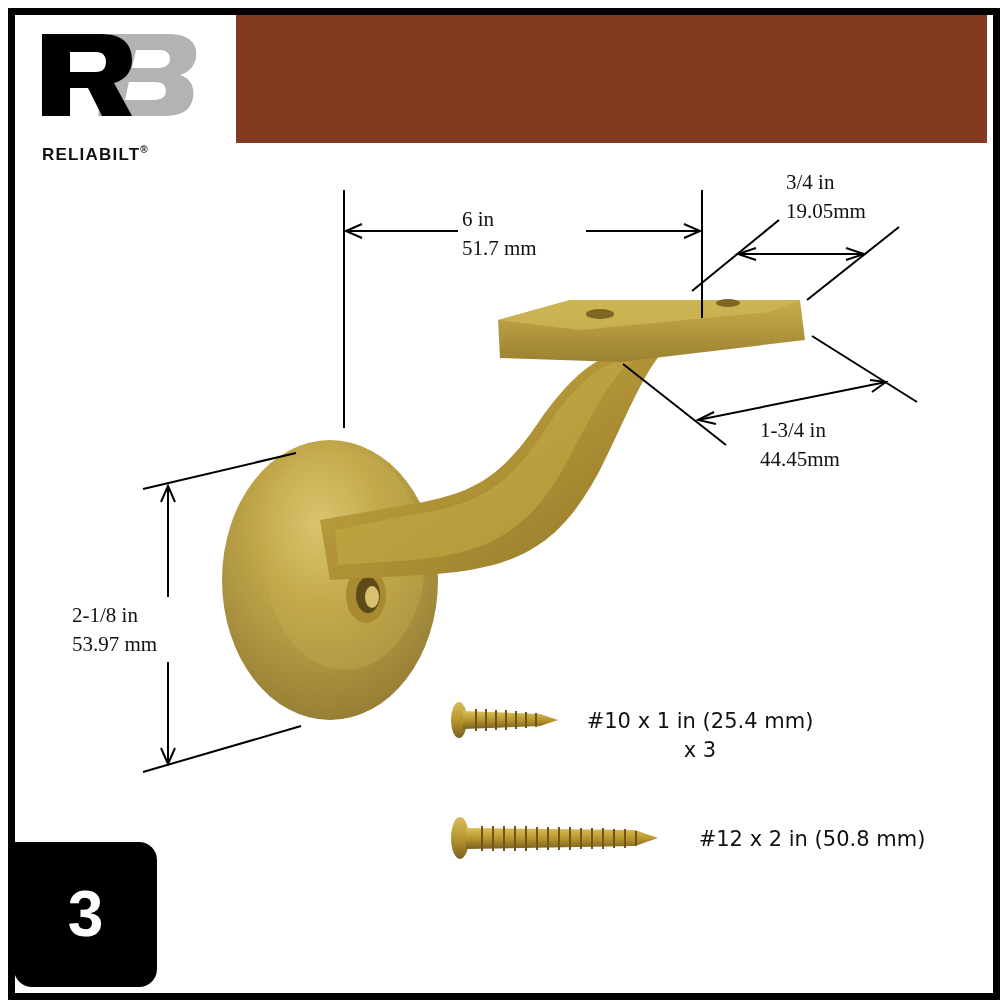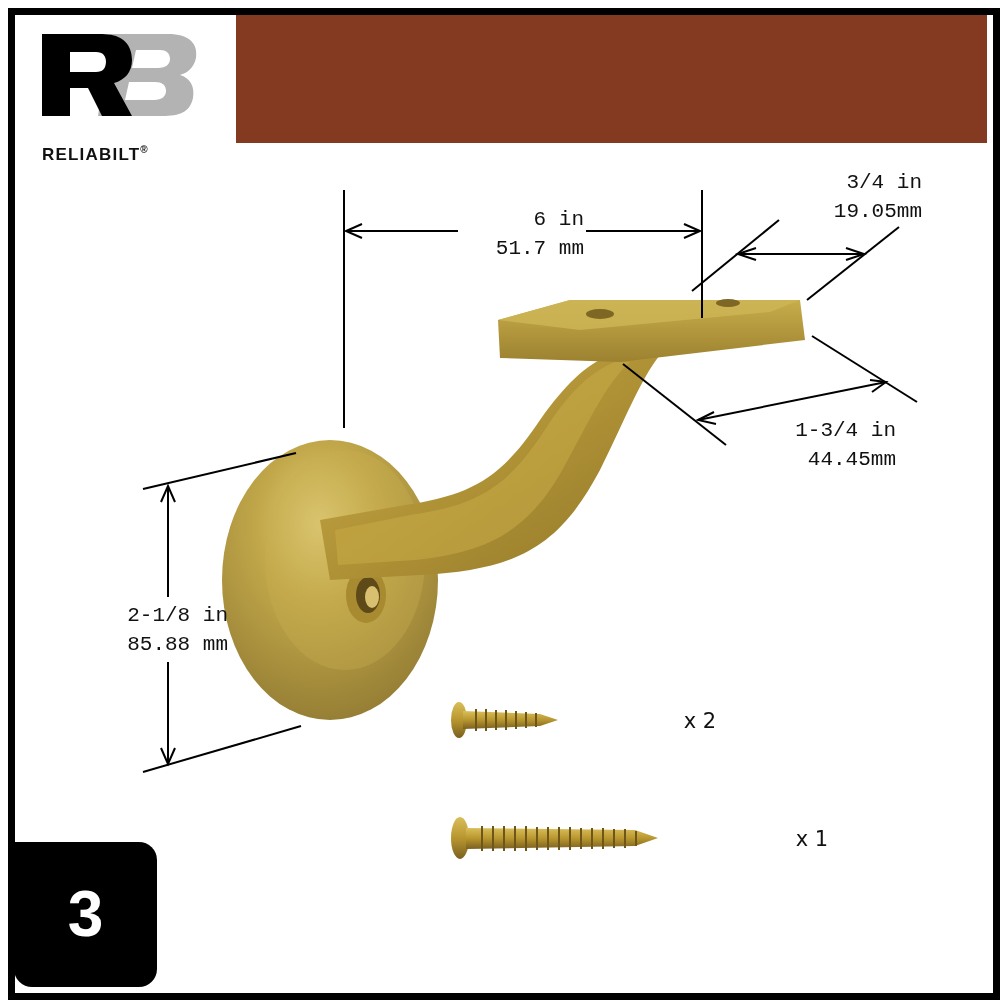--- a/index.html
+++ b/index.html
@@ -7,22 +7,22 @@
            font-family: "DejaVu Sans", sans-serif; color: #111; }
     .frame { position: absolute; left: 8px; top: 8px; width: 978px; height: 978px;
              border: 7px solid #000; box-sizing: content-box; }
     .banner { position: absolute; left: 236px; top: 15px; width: 751px; height: 128px; }
     .logo { position: absolute; left: 40px; top: 30px; width: 180px; height: 120px; }
     .logo-rb { position: absolute; left: 0; top: 0; width: 160px; height: 90px; }
     .logo-text { position: absolute; left: 2px; top: 94px; font-family: "Liberation Sans", sans-serif;
                  font-weight: bold; font-size: 17px; letter-spacing: 1.2px; color: #111; white-space: nowrap; margin-top: 20px; }
     .logo-text sup { font-size: 10px; }
     .art { position: absolute; left: 0; top: 0; width: 1000px; height: 1000px; }
-    .dim { position: absolute; font-family: Liberation Mono, monospace; font-size: 21px; line-height: 29px;
-           text-align: right; color: #111; white-space: nowrap; }
+    .dim { position: absolute; font-family: Liberation Serif, serif; font-size: 21px; line-height: 29px;
+           text-align: left; color: #111; white-space: nowrap; }
     .screw-label { position: absolute; font-family: "DejaVu Sans", sans-serif; font-size: 21px; line-height: 29px;
                    text-align: center; color: #111; white-space: nowrap; }
     .step-badge { position: absolute; left: 14px; top: 842px; width: 143px; height: 145px;
                   background: #000; border-radius: 0 18px 18px 18px; }
     .step-num { position: absolute; left: 0; top: 0; width: 143px; height: 145px; line-height: 145px;
                 text-align: center; color: #fff; font-family: "Liberation Sans", sans-serif;
                 font-weight: bold; font-size: 64px; }
   </style>
 </head>
 <body>
@@ -161,27 +161,28 @@
   <div>51.7 mm</div>
 </div>
 <div class="dim" style="left:786px; top:168px; width:136px;">
   <div>3/4 in</div>
   <div>19.05mm</div>
 </div>
 <div class="dim" style="left:760px; top:416px; width:136px;">
   <div>1-3/4 in</div>
   <div>44.45mm</div>
 </div>
-<div class="dim" style="left:92px; top:601px; width:136px;">
+<div class="dim" style="left:72px; top:601px; width:136px;">
   <div>2-1/8 in</div>
-  <div>85.88 mm</div>
+  <div>53.97 mm</div>
 </div>
 
 <div class="screw-label" style="left:570px; top:707px; width:260px;">
-  <div>x 2</div>
+  <div>#10 x 1 in (25.4 mm)</div>
+  <div>x 3</div>
 </div>
 <div class="screw-label" style="left:682px; top:825px; width:260px;">
-  <div>x 1</div>
+  <div>#12 x 2 in (50.8 mm)</div>
 </div>
 
 <div class="step-badge">
   <div class="step-num">3</div>
 </div>
 
 </body></html>

